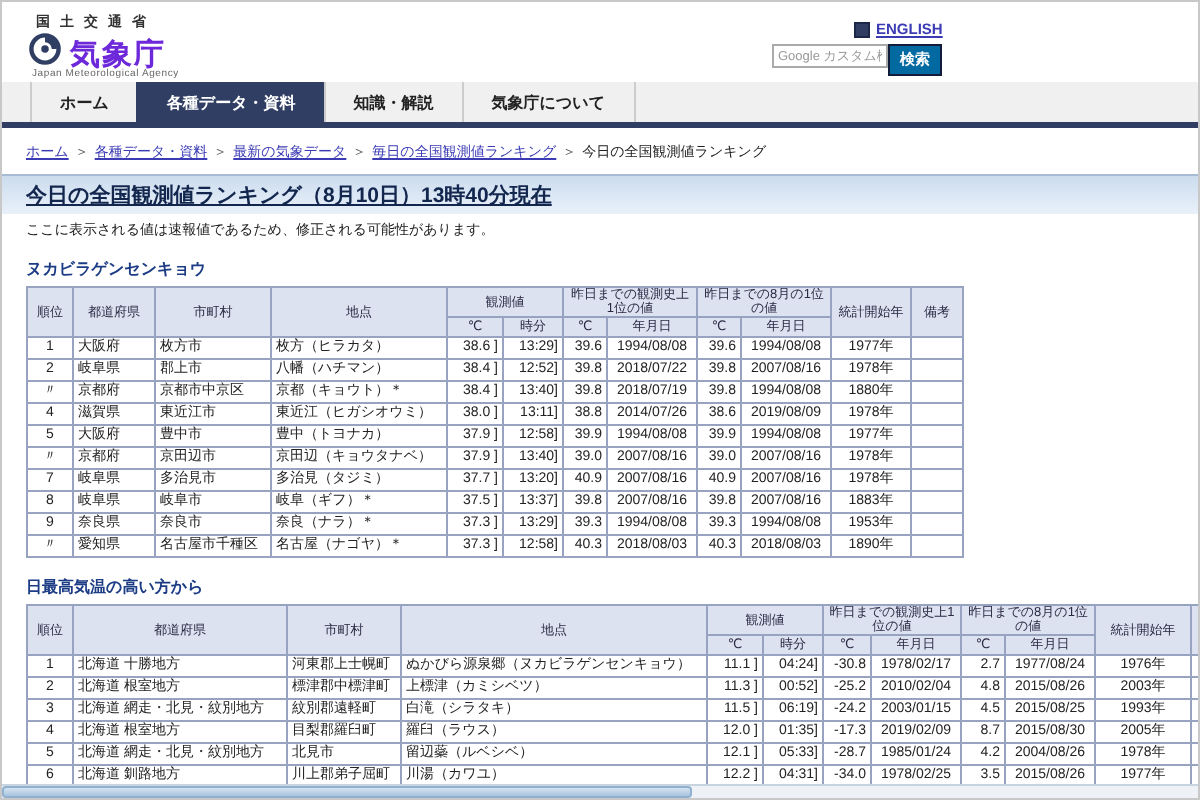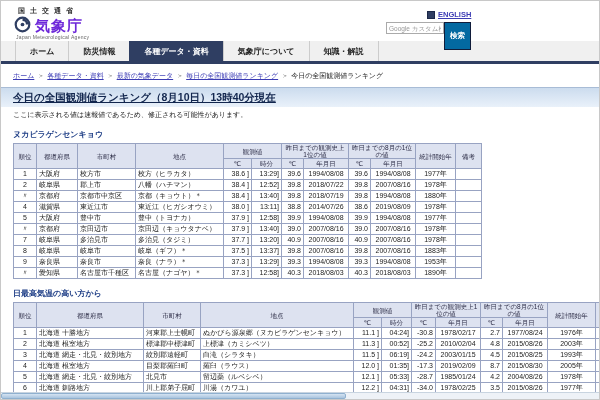--- a/index.html
+++ b/index.html
@@ -15,21 +15,21 @@
   .brandrow { position: absolute; left: 13px; top: 15px; display: flex; align-items: center; }
   .logo { width: 17px; height: 17px; }
   .agency { font-size: 15px; font-weight: bold; color: #6d28d9; margin-left: 4px; letter-spacing: 1px; }
   .agency-en { position: absolute; left: 15px; top: 33px; font-size: 5px; color: #666; letter-spacing: .3px; }
   .english-row { position: absolute; left: 426px; top: 9px; display: flex; align-items: center; font-size: 7.5px; }
   .english-icon { width: 8px; height: 8px; background: #2f3e62; margin-right: 3px; border: 1px solid #1c2848; }
   .english-link { color: #3b3bb4; text-decoration: underline; font-weight: bold; text-align: center; }
   .search-row { position: absolute; left: 385px; top: 21px; display: flex; }
   .search-input { width: 58px; height: 12px; border: 1px solid #aaa; font-size: 6.5px; padding: 0 2px; color: #333; }
   .search-input::placeholder { color: #999; }
-  .search-btn { height: 28px; background: #0369a1; color: #fff; border: 1px solid #101c3a; font-size: 7.5px; font-weight: bold; padding: 0 5px; line-height: 10px; }
+  .search-btn { height: 16px; background: #0369a1; color: #fff; border: 1px solid #101c3a; font-size: 7.5px; font-weight: bold; padding: 0 5px; line-height: 10px; }
   
   .nav { height: 23px; background: #f0f0f0; border-bottom: 3px solid #2f3e62; display: flex; align-items: stretch; padding-left: 14px; }
   .nav-item { display: flex; align-items: center; justify-content: center; padding: 0 14px; font-size: 8px; font-weight: bold; color: #222; border-left: 1px solid #ccc; cursor: pointer; }
   .nav-item:last-child { border-right: 1px solid #ccc; }
   .nav-item.active { background: #2f3e62; color: #fff; border-left-color: #2f3e62; }
   
   .breadcrumb { padding: 7px 12px 3px; font-size: 7px; }
   .bc-link { color: #3b3bb4; text-decoration: underline; cursor: pointer; }
   .bc-sep { color: #555; margin: 0 3px; }
   .bc-current { color: #222; }
@@ -72,24 +72,23 @@
     <span class="english-link">ENGLISH</span>
   </div>
   <div class="search-row">
     <input class="search-input" type="text" placeholder="Google カスタム検索" style="">
     <button class="search-btn">検索</button>
   </div>
 </div>
 
 <div class="nav">
     <div class="nav-item">ホーム</div>
-    <div class="nav-item">防災情報</div>
     <div class="nav-item active">各種データ・資料</div>
+    <div class="nav-item">知識・解説</div>
     <div class="nav-item">気象庁について</div>
-    <div class="nav-item">知識・解説</div>
   </div>
 
 <div class="breadcrumb"><span class="bc-link">ホーム</span><span class="bc-sep">＞</span><span class="bc-link">各種データ・資料</span><span class="bc-sep">＞</span><span class="bc-link">最新の気象データ</span><span class="bc-sep">＞</span><span class="bc-link">毎日の全国観測値ランキング</span><span class="bc-sep">＞</span><span class="bc-current">今日の全国観測値ランキング</span></div>
 
 <div class="titlebar">今日の全国観測値ランキング（8月10日）13時40分現在</div>
 <div class="note">ここに表示される値は速報値であるため、修正される可能性があります。</div>
 
 <div class="section-title">ヌカビラゲンセンキョウ</div>
 <div class="table-wrap">
     <table style="width: 468px;">

